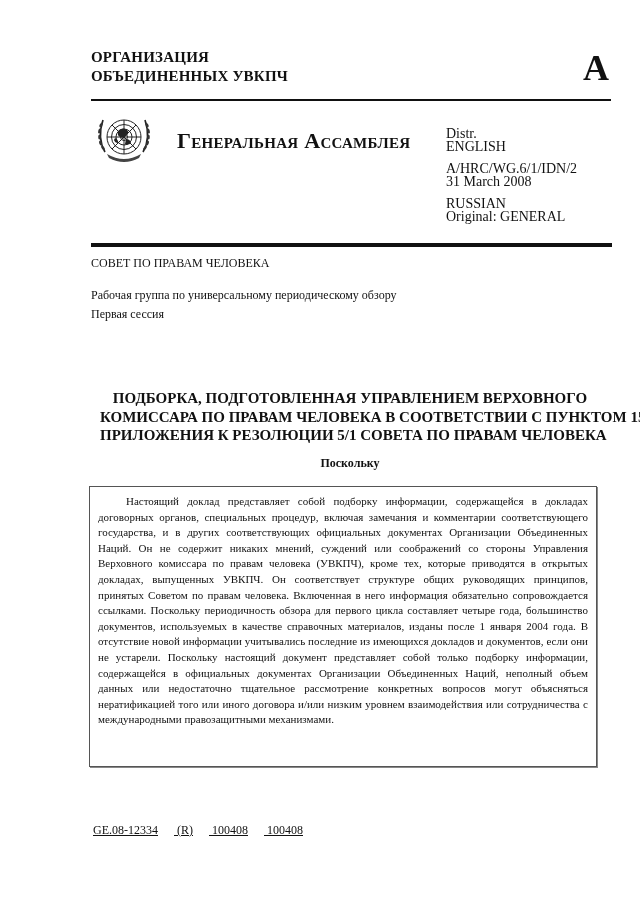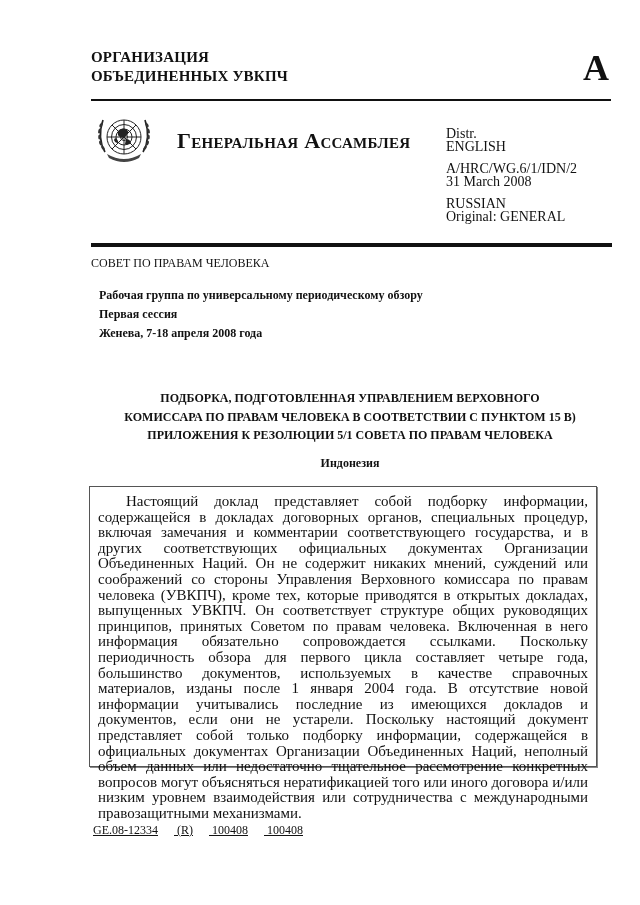--- a/index.html
+++ b/index.html
@@ -35,40 +35,40 @@
     .doc-meta div { white-space: nowrap; }
 
     .rule-thick {
       position: absolute; left: 91px; top: 243px; width: 521px; height: 4px; background: #111111;
     }
 
     .council {
       position: absolute; left: 91px; top: 256px; font-size: 12px; line-height: 14px; white-space: nowrap;
     }
     .council-sub {
-      position: absolute; left: 99px; top: 286px; font-size: 12px; line-height: 19px; font-weight: bold;
+      position: absolute; left: 91px; top: 286px; font-size: 12px; line-height: 19px;
     }
     .council-sub div { white-space: nowrap; }
 
     .main-title {
       position: absolute; left: 100px; width: 500px; top: 389px;
-      font-weight: bold; font-size: 12px; line-height: 18.5px; text-align: center;
+      font-weight: bold; font-size: 15px; line-height: 18.5px; text-align: center;
     }
     .main-title div { white-space: nowrap; }
     .country {
       position: absolute; left: 100px; width: 500px; top: 456px;
       font-weight: bold; font-size: 12px; text-align: center;
     }
 
     .summary-box {
       position: absolute; left: 89px; top: 486px; width: 508px; height: 281px;
       border: 1px solid #555555;
       box-shadow: 1px 1px 0 #888888;
       padding: 7px 8px 0 8px;
-      font-size: 15px; line-height: 15.6px;
+      font-size: 11px; line-height: 15.6px;
       text-align: justify;
     }
     .summary-box p { text-indent: 28px; }
 
     .footer-code {
       position: absolute; left: 93px; top: 823px; font-size: 12px; white-space: nowrap; text-decoration: underline;
     }
     .footer-code span { margin-right: 16px; }
   </style>
 </head>
@@ -130,29 +130,28 @@
     <div>Original:  GENERAL</div>
   </div>
 </div>
 
 <div class="rule-thick"></div>
 
 <div class="council">СОВЕТ ПО ПРАВАМ ЧЕЛОВЕКА</div>
 <div class="council-sub">
   <div>Рабочая группа по универсальному периодическому обзору</div>
   <div>Первая сессия</div>
-  <div>Женева, 7-18 апреля 2008 года</div>
 </div>
 
 <div class="main-title">
   <div>ПОДБОРКА, ПОДГОТОВЛЕННАЯ УПРАВЛЕНИЕМ ВЕРХОВНОГО</div>
   <div>КОМИССАРА ПО ПРАВАМ ЧЕЛОВЕКА В СООТВЕТСТВИИ С ПУНКТОМ 15 B)</div>
   <div>ПРИЛОЖЕНИЯ К РЕЗОЛЮЦИИ 5/1 СОВЕТА ПО ПРАВАМ ЧЕЛОВЕКА</div>
 </div>
-<div class="country">Индонезия</div>
+<div class="country">Поскольку</div>
 
 <div class="summary-box">
   <p>Настоящий доклад представляет собой подборку информации, содержащейся в докладах договорных органов, специальных процедур, включая замечания и комментарии соответствующего государства, и в других соответствующих официальных документах Организации Объединенных Наций.  Он не содержит никаких мнений, суждений или соображений со стороны Управления Верховного комиссара по правам человека (УВКПЧ), кроме тех, которые приводятся в открытых докладах, выпущенных УВКПЧ.  Он соответствует структуре общих руководящих принципов, принятых Советом по правам человека.  Включенная в него информация обязательно сопровождается ссылками.  Поскольку периодичность обзора для первого цикла составляет четыре года, большинство документов, используемых в качестве справочных материалов, изданы после 1 января 2004 года.  В отсутствие новой информации учитывались последние из имеющихся докладов и документов, если они не устарели.  Поскольку настоящий документ представляет собой только подборку информации, содержащейся в официальных документах Организации Объединенных Наций, неполный объем данных или недостаточно тщательное рассмотрение конкретных вопросов могут объясняться нератификацией того или иного договора и/или низким уровнем взаимодействия или сотрудничества с международными правозащитными механизмами.</p>
 </div>
 
 <div class="footer-code">
   <span>GE.08-12334</span>
   <span>(R)</span>
   <span>100408</span>
   <span>100408</span>

